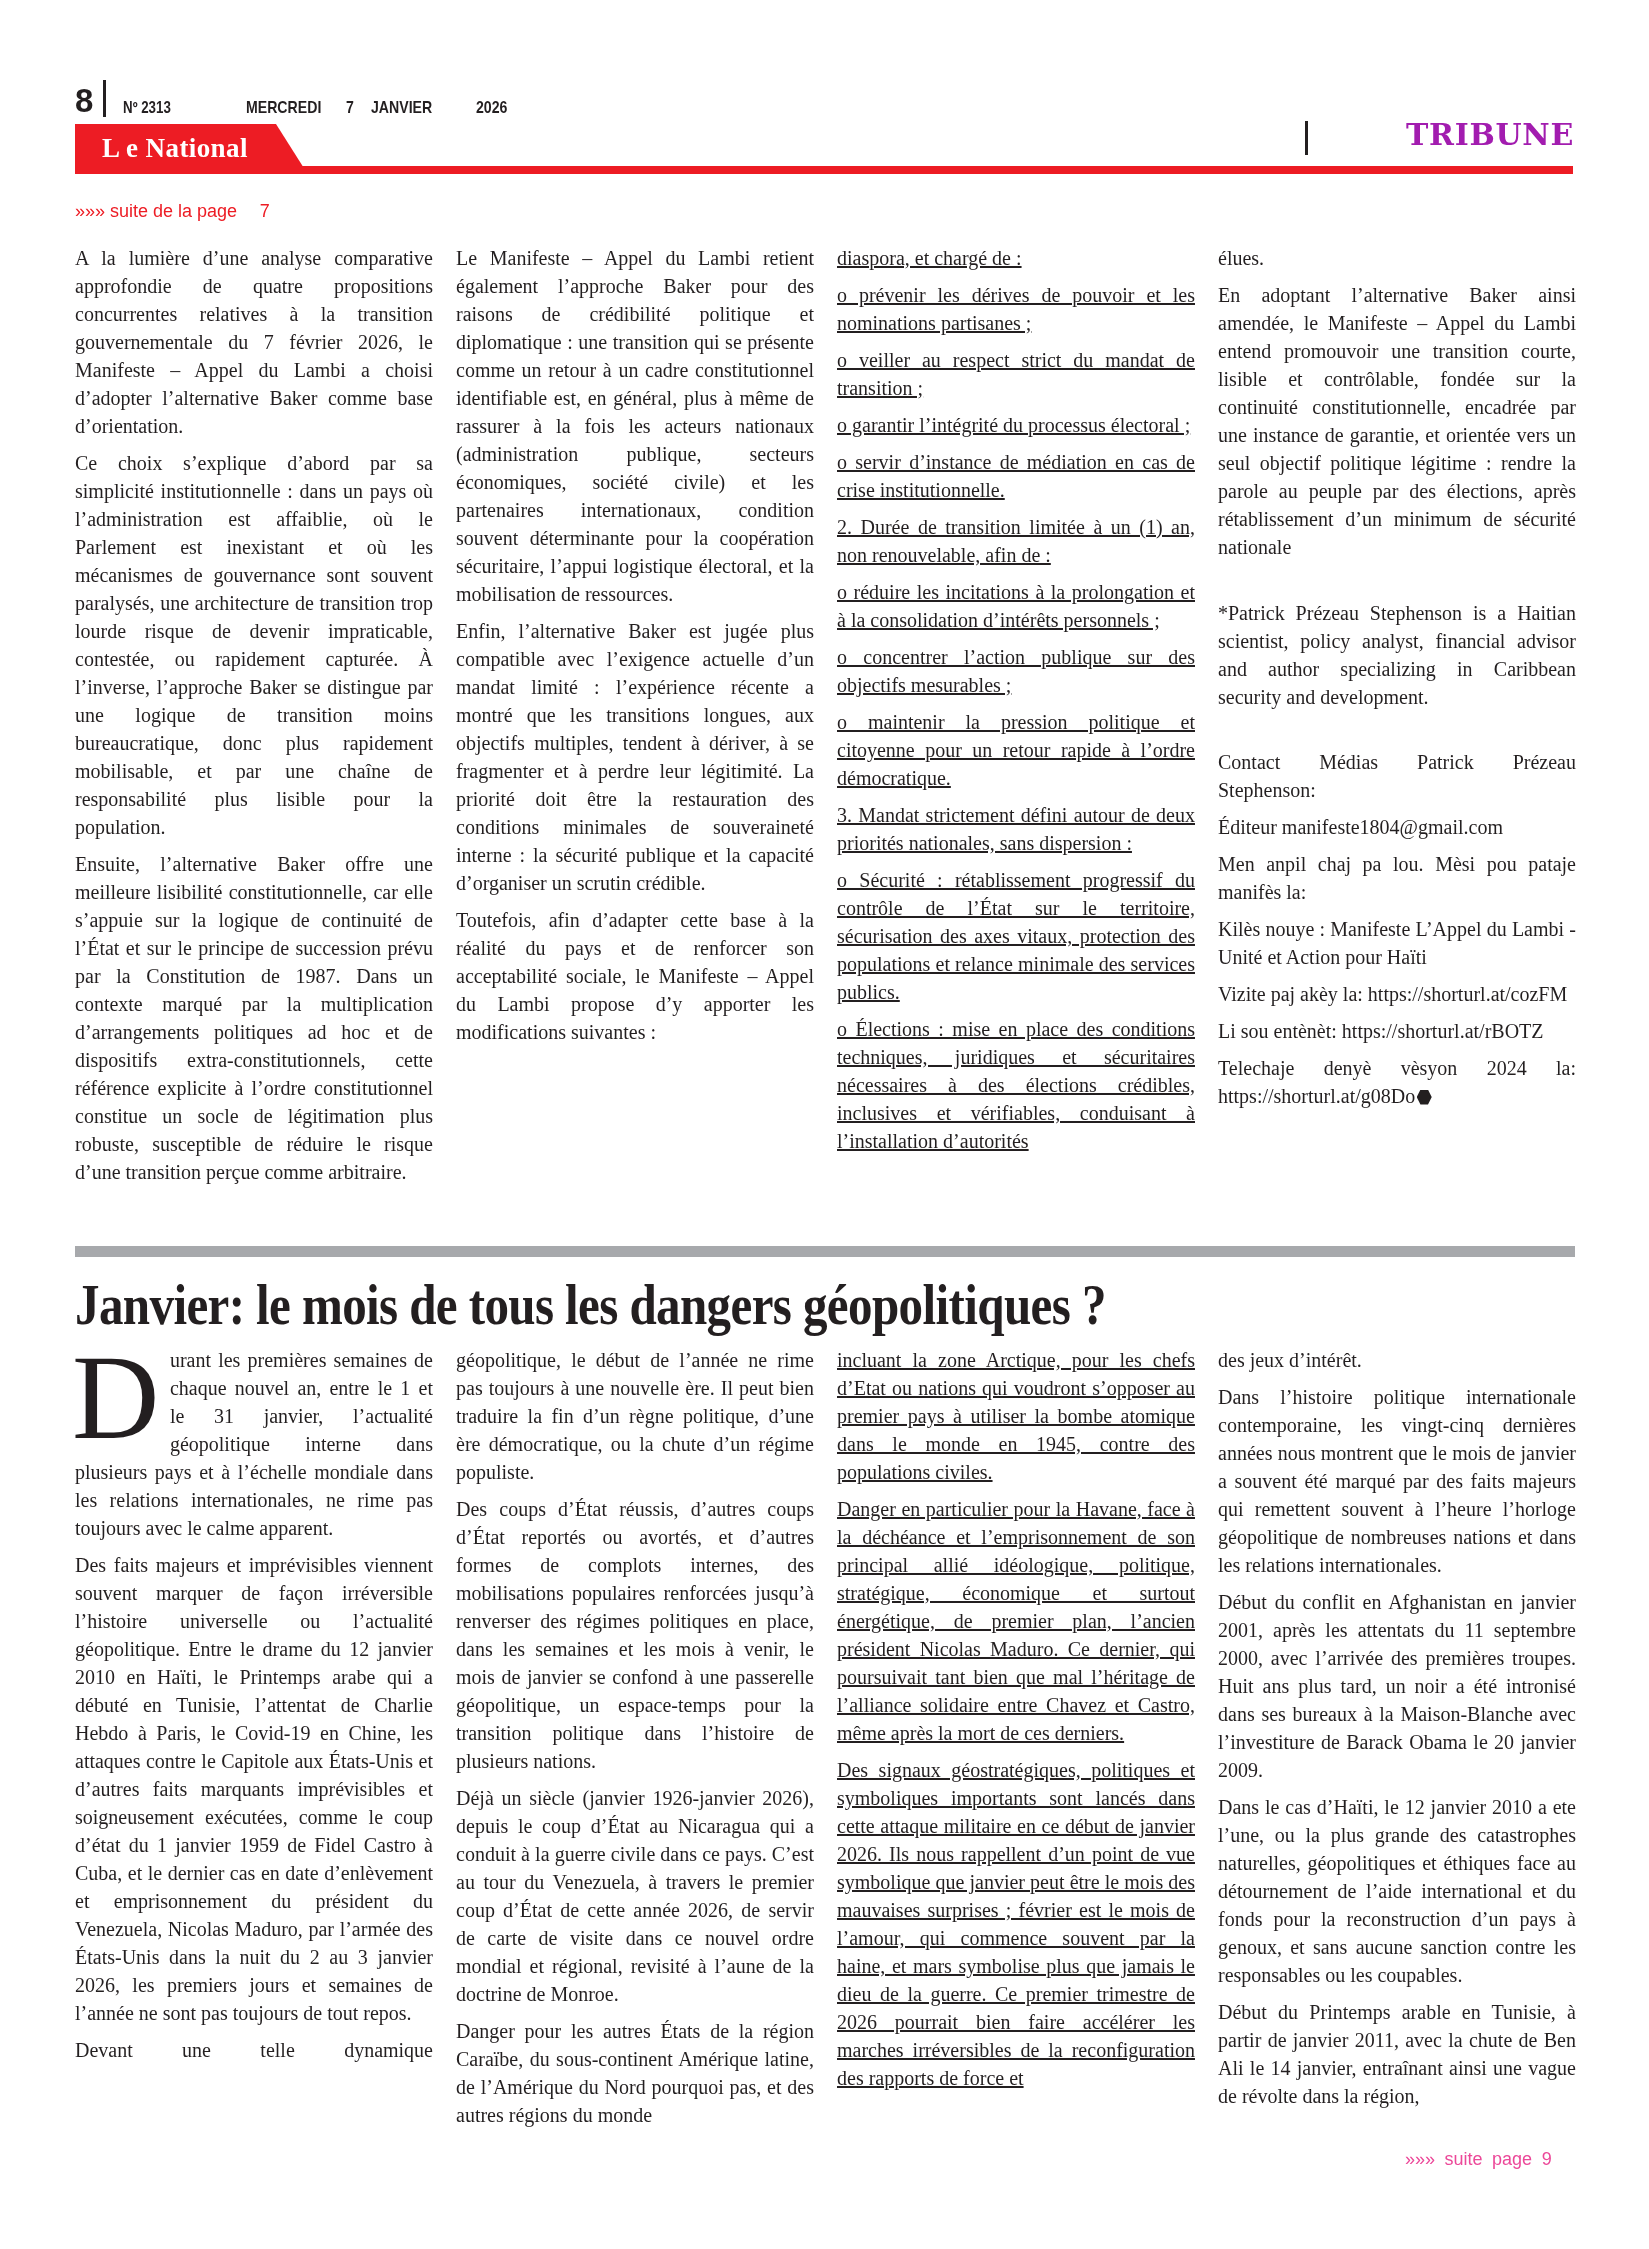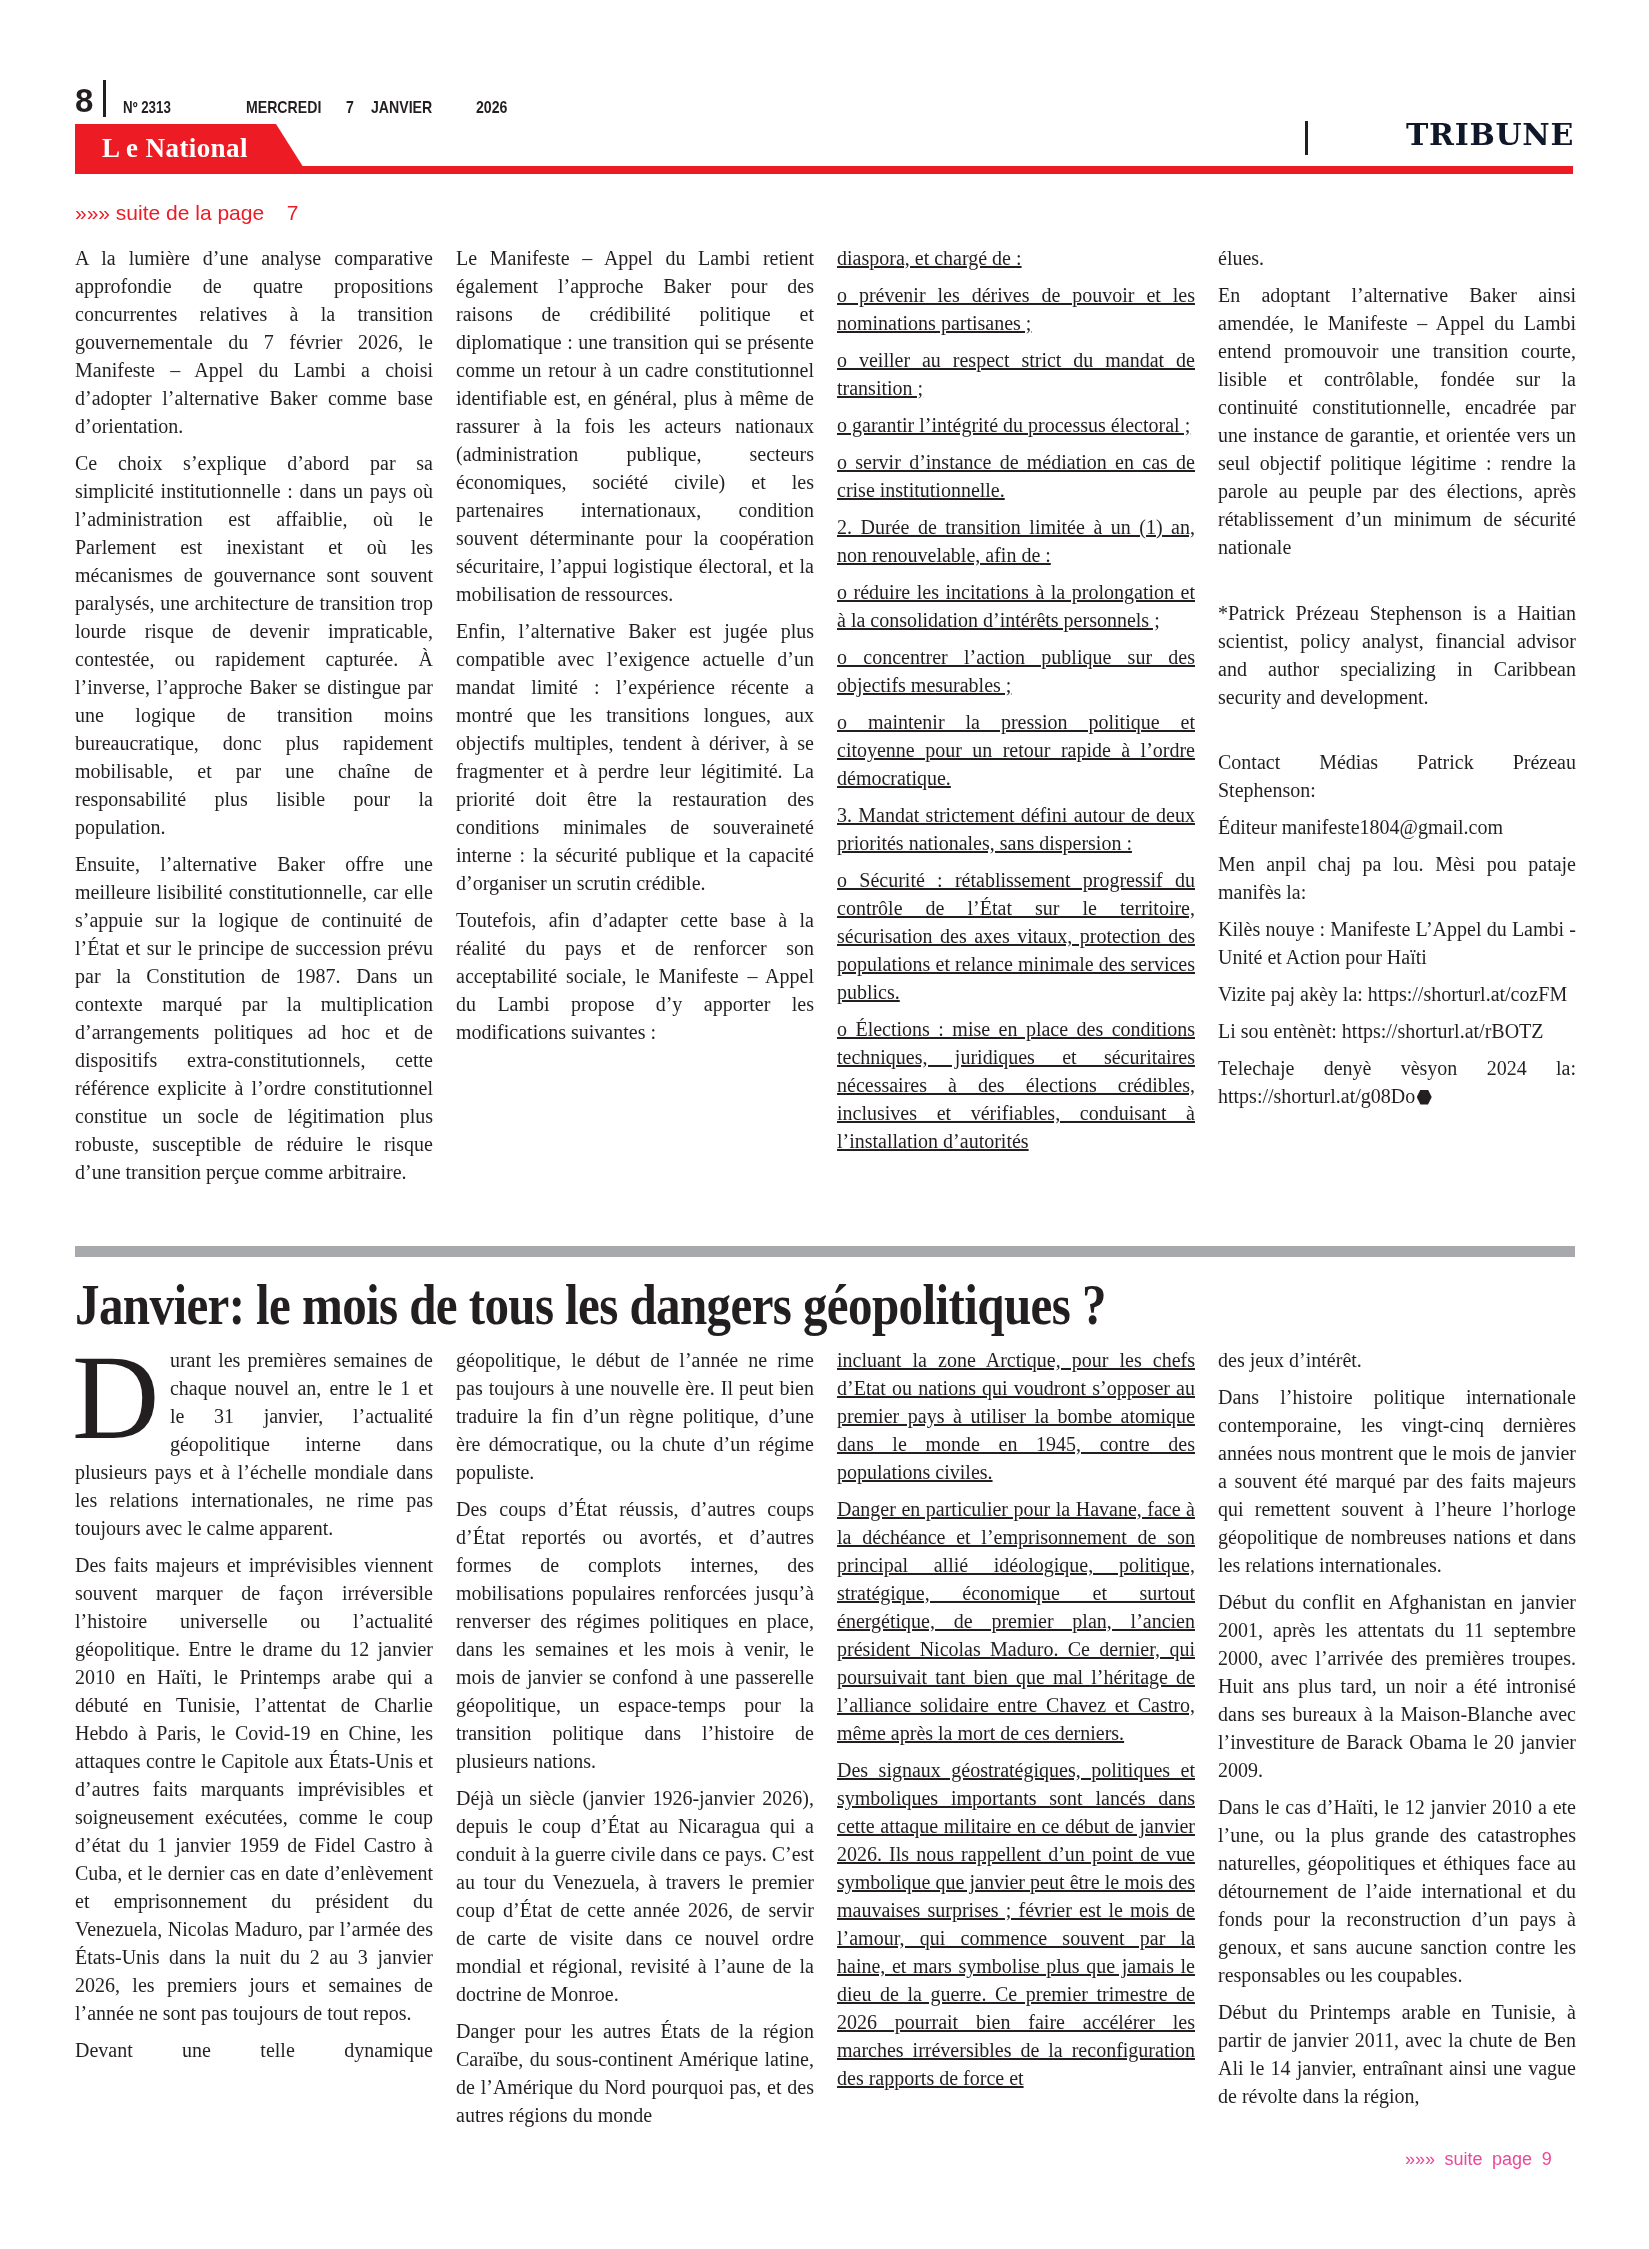--- a/index.html
+++ b/index.html
@@ -11,23 +11,23 @@
   .page-num { font-size: 33px; line-height: 33px; letter-spacing: -0.7px; }
   .hdr-sep { width: 3px; height: 37px; background: #231f20; margin: 0 16.5px 0 10.5px; }
   .issue { font-size: 15.7px; line-height: 18px; margin-right: 67px; transform: scaleX(0.85); transform-origin: left bottom; }
   .date-part { font-size: 15.7px; line-height: 18px; margin-right: 16.5px; transform: scaleX(0.9); transform-origin: left bottom; }
   .date-gap { margin-right: 37px; }
 
   .brand-bar { position: absolute; left: 75px; top: 166px; width: 1498px; height: 7.5px; background: #ed1c24; }
   .brand-tab { position: absolute; left: 75px; top: 124px; width: 232px; height: 49px; background: #ed1c24; clip-path: polygon(0 0, 201px 0, 232px 49px, 0 49px); }
   .brand-name { position: absolute; left: 102px; top: 133px; font-family: "Liberation Serif", serif; font-weight: bold; font-size: 27px; color: #ffffff; letter-spacing: 0.4px; }
   .section-sep { position: absolute; left: 1305px; top: 121px; width: 3px; height: 34px; background: #231f20; }
-  .section-title { position: absolute; right: 76px; top: 117px; font-family: "DejaVu Serif", serif; font-weight: bold; font-size: 30px; letter-spacing: 0.7px; color: #0f172a; }
+  .section-title { position: absolute; right: 76px; top: 117px; font-family: "DejaVu Serif", serif; font-weight: bold; font-size: 30px; letter-spacing: 0.7px; color: #a21caf; }
 
-  .cont-from { position: absolute; left: 75px; top: 201px; font-family: "Liberation Sans", sans-serif; font-size: 21px; color: #ed1c24; }
+  .cont-from { position: absolute; left: 75px; top: 201px; font-family: "Liberation Sans", sans-serif; font-size: 18px; color: #ed1c24; }
   .cont-from .num { margin-left: 22.5px; }
 
   
   .col { position: absolute; width: 358px; font-family: "Liberation Serif", serif; font-size: 20px; line-height: 28px; text-align: justify; color: #231f20; }
   .col p { margin: 0 0 9px 0; hyphens: manual; }
   .col1 { left: 75px; }
   .col2 { left: 456px; }
   .col3 { left: 837px; text-decoration: underline; }
   .col4 { left: 1218px; }
   .top-row { top: 244px; }

